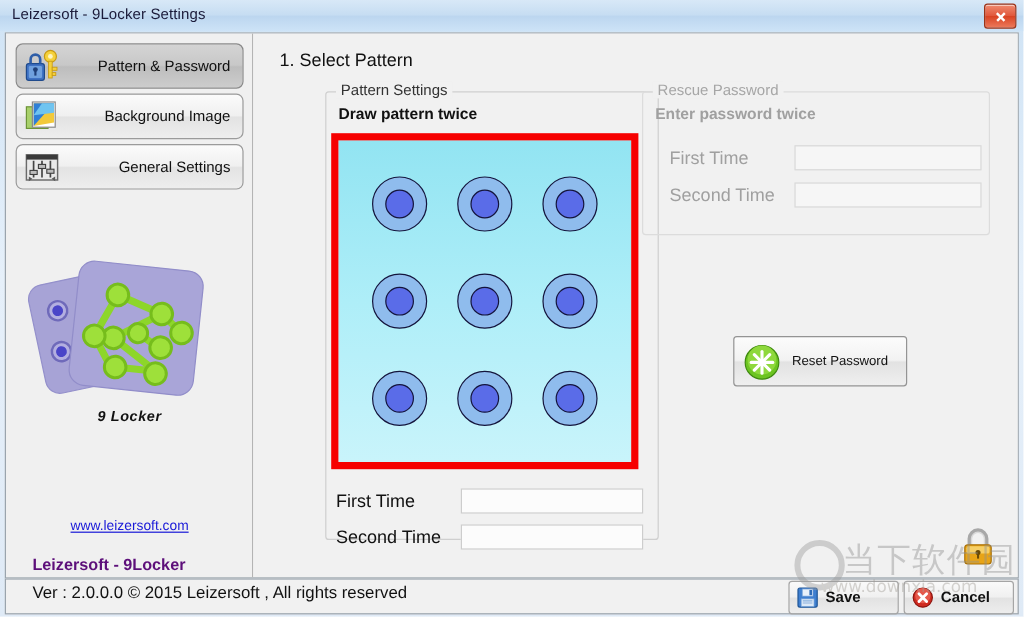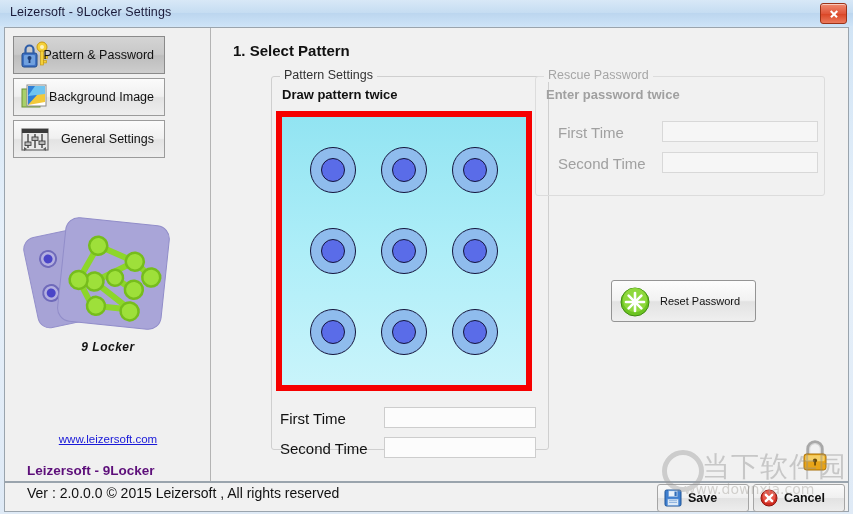--- a/index.html
+++ b/index.html
@@ -60,23 +60,23 @@
   
   .sidebar {
     position: absolute; left: 0; top: 0;
     width: 206px; height: 453px;
     background: #f0f0f0;
     border-right: 1px solid #b4b4b4;
     box-sizing: border-box;
   }
   .nav-btn {
     position: absolute; left: 8px;
-    width: 152px; height: 38px;
+    width: 190px; height: 38px;
     border: 1px solid #9b9b9b;
-    border-radius: 0;
+    border-radius: 6px;
     background: linear-gradient(to bottom, #fbfbfb 0%, #f0f0f0 48%, #e3e3e3 52%, #eeeeee 100%);
     box-sizing: border-box;
     cursor: pointer;
   }
   .nav-btn.active {
     background: linear-gradient(to bottom, #d4d4d4 0%, #c8c8c8 48%, #bdbdbd 52%, #cdcdcd 100%);
     border-color: #8a8a8a;
   }
   .nav-btn .nav-label {
     position: absolute; right: 10px; top: 50%;
@@ -115,21 +115,21 @@
     position: absolute; left: 206px; top: 0;
     width: 637px; height: 453px;
     background: #f1f1f1;
   }
   .col { position: absolute; top: 0; height: 453px; }
   .col-left  { left: 16px;  width: 290px; }
   .col-right { left: 320px; width: 300px; }
 
   .step-title {
     position: absolute; top: 14px; left: 6px;
-    font-size: 15px; font-weight: bold; color: #111;
+    font-size: 15px; font-weight: normal; color: #111;
     white-space: nowrap;
   }
 
   .groupbox {
     position: absolute;
     border: 1px solid #cfcfcf;
     border-radius: 3px;
     box-sizing: border-box;
   }
   .groupbox > .gb-title {

